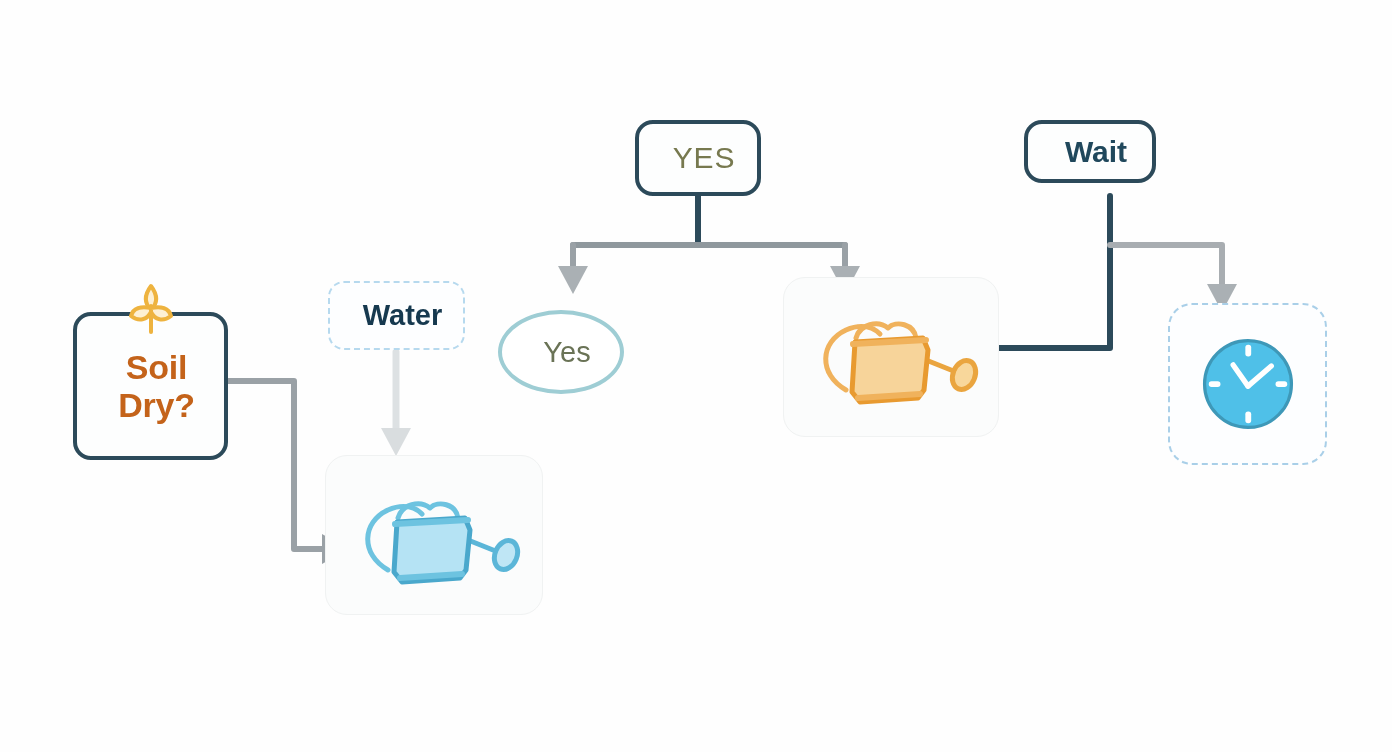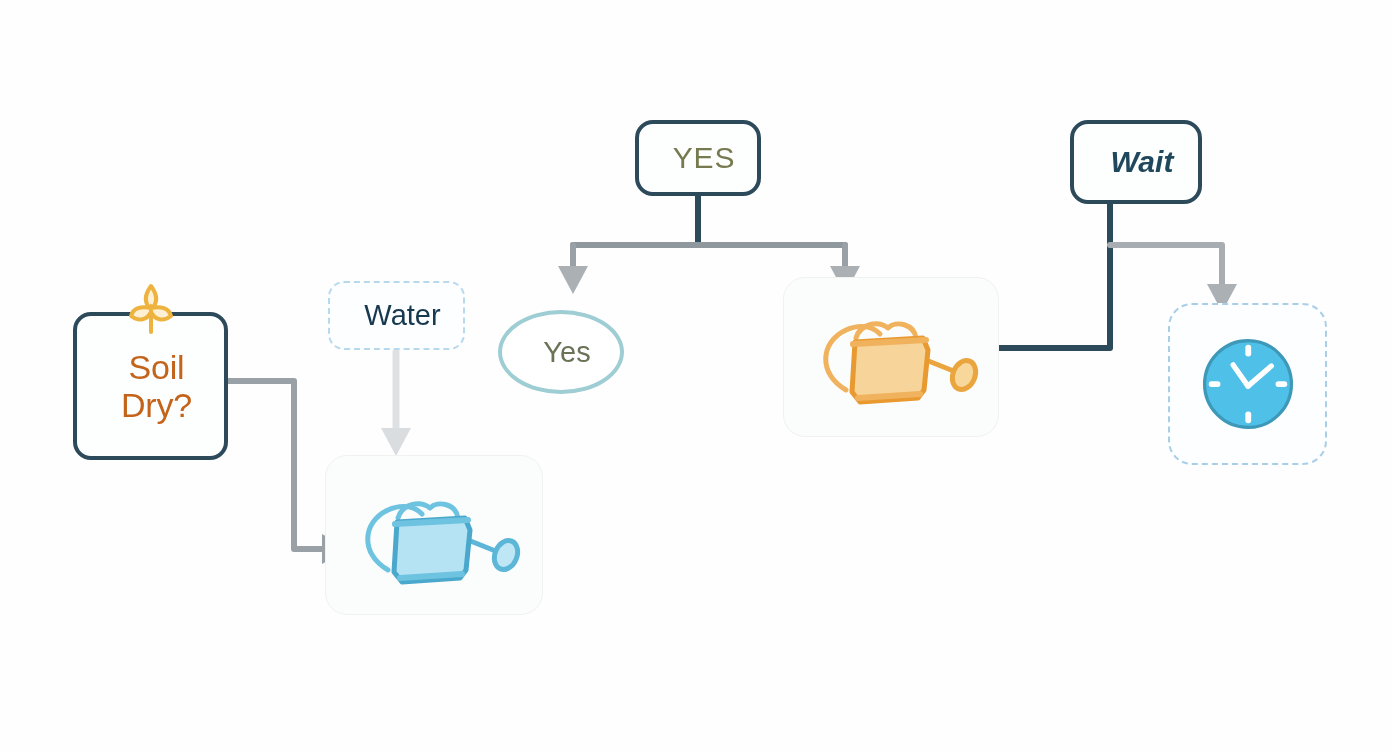--- a/index.html
+++ b/index.html
@@ -65,57 +65,57 @@
 
   
   #node-soil-dry {
     left: 73px; top: 312px; width: 155px; height: 148px;
     flex-direction: column;
     line-height: 1.13;
   }
   #node-soil-dry .label {
     color: #c4631a;
     font-size: 34px;
-    font-weight: normal;
+    font-weight: bold;
     letter-spacing: -0.2px;
   }
   #wheat-icon {
     position: absolute;
     left: 125px; top: 282px;
     width: 52px; height: 54px;
   }
 
   #node-water {
     left: 328px; top: 281px; width: 137px; height: 69px;
   }
   #node-water .label {
     color: #16394f;
     font-size: 29px;
-    font-weight: normal;
+    font-weight: bold;
   }
 
   #node-yes-ellipse {
     left: 498px; top: 310px; width: 126px; height: 84px;
   }
   #node-yes-ellipse .label {
     color: #6a7356;
     font-size: 29px;
   }
 
   #node-yes-top {
     left: 635px; top: 120px; width: 126px; height: 76px;
   }
   #node-yes-top .label {
     color: #77794f;
     font-size: 30px;
     letter-spacing: 0.8px;
   }
 
   #node-wait-top {
-    left: 1070px; top: 120px; width: 132px; height: 84px; font-style: italic;
+    left: 1024px; top: 120px; width: 132px; height: 63px;
   }
   #node-wait-top .label {
     color: #20485c;
     font-size: 30px;
     font-weight: bold;
   }
 
   #card-can-blue {
     left: 325px; top: 455px; width: 218px; height: 160px;
   }

